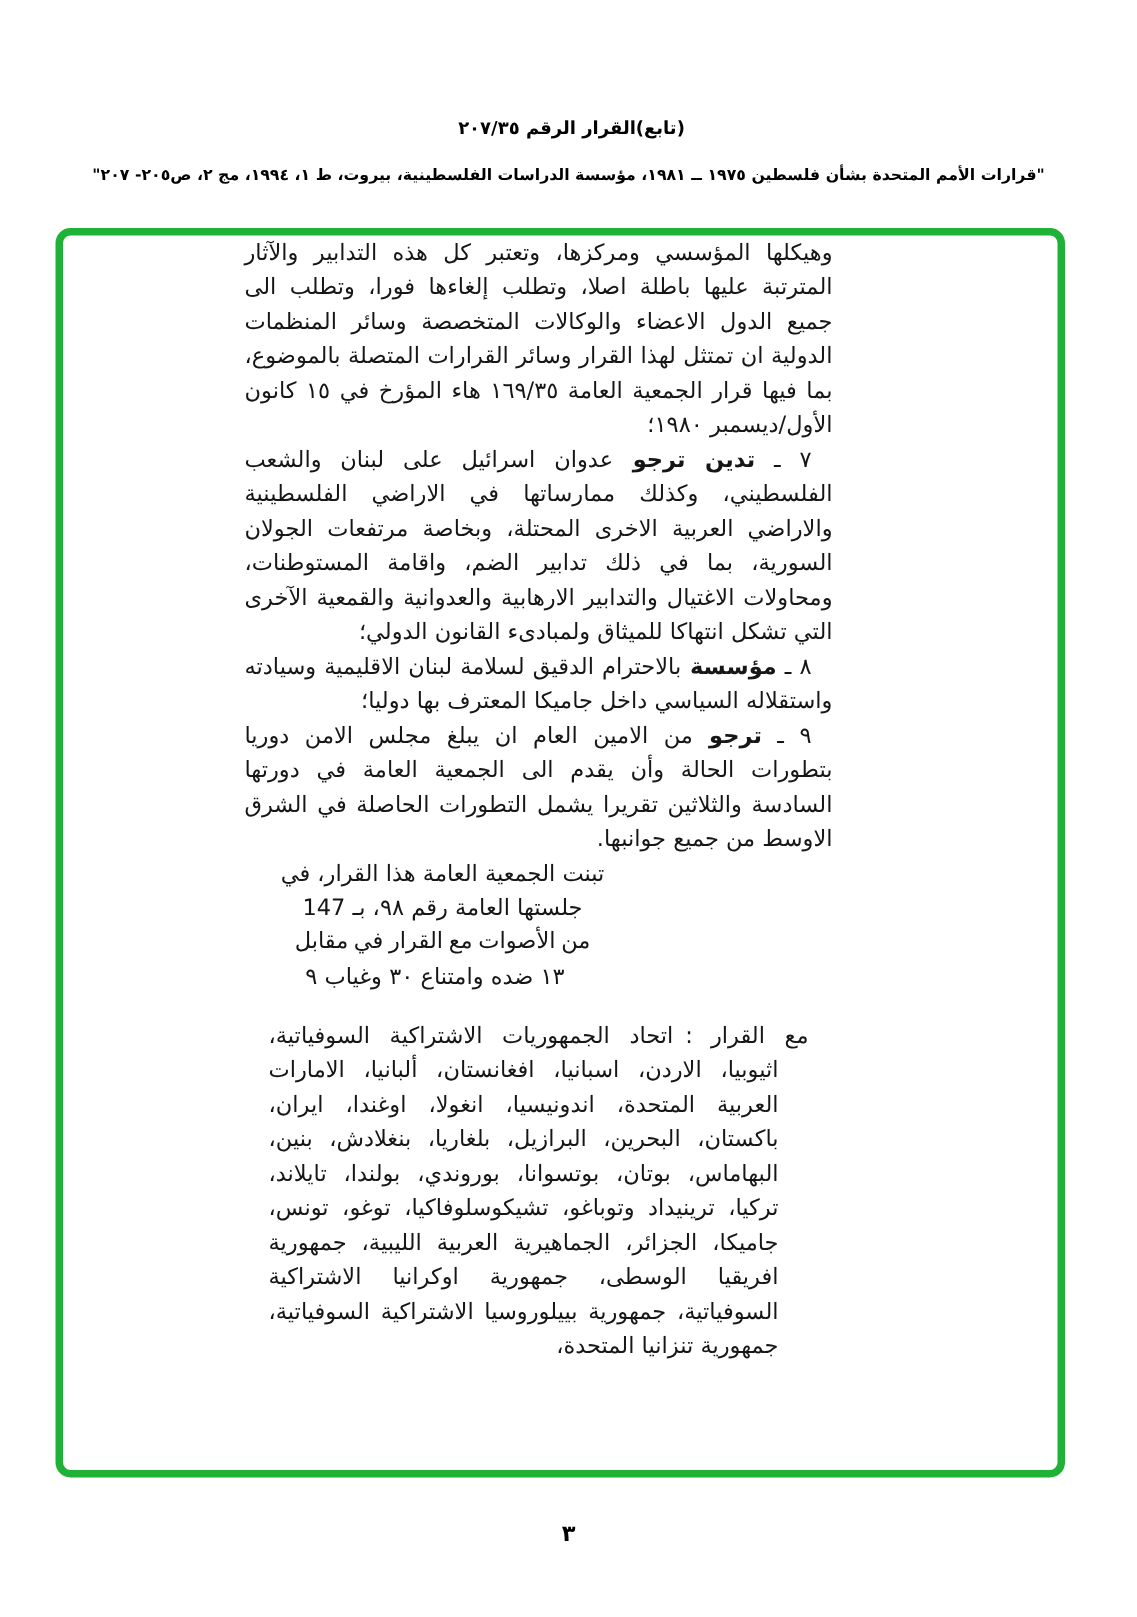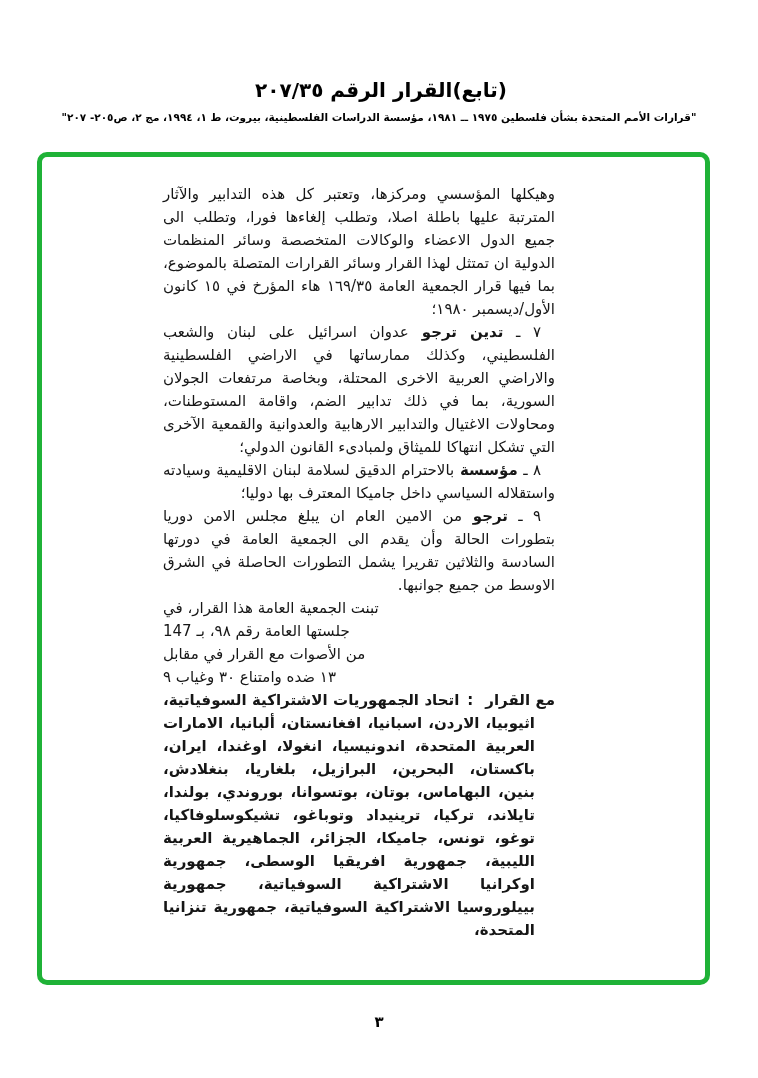--- a/index.html
+++ b/index.html
@@ -12,21 +12,21 @@
     overflow:hidden;
   }
   .page { position:absolute; inset:0; }
 
   .doc-title {
     position:absolute; top:78px; left:0;
     width:626px; box-sizing:border-box;
     padding-left:136px;            
     text-align:center;
     direction:rtl;
-    font-size:20px; font-weight:bold;
+    font-size:12px; font-weight:bold;
     color:#000;
     white-space:nowrap;
   }
   .doc-citation {
     position:absolute; top:111px; left:0;
     width:758px;
     text-align:center;
     direction:rtl;
     font-size:10.5px; font-weight:bold;
     color:#000;
@@ -35,46 +35,45 @@
 
   .frame {
     position:absolute; left:37px; top:152px;
     width:673px; height:833px;
     box-sizing:border-box;
     border:5px solid #1fb237;
     border-radius:10px;
     background:#ffffff;
   }
   .text-column {
-    position:absolute; top:26px; right:150px;
+    position:absolute; top:0; right:150px;
     width:392px;
     direction:rtl;
     text-align:justify;
     font-size:15px;
     line-height:23px;
     color:#161616;
   }
   .para { margin:0; }
   .clause { text-indent:14px; }
   .bold { font-weight:bold; }
 
   .adoption-note { margin:0 128px 0 0; }
   .adoption-note .note-line {
     white-space:nowrap;
-    text-align:left;
+    text-align:center;
   }
-  .adoption-note .note-line:nth-child(3) { margin-right:0; }
+  .adoption-note .note-line:nth-child(3) { margin-right:0;font-family:Liberation Serif, serif; }
   .adoption-note .note-line:nth-child(4) { margin-right:10px; }
   .adoption-note .note-line:nth-child(5) { margin-right:64px; }
 
   .vote-para {
-    margin:0;
+    margin:16px;
     padding-right:20px;   
     text-indent:-20px;
-    font-weight:bold;
   }
   .vote-sep { padding:0 12px 0 8px; }
 
   .page-number {
     position:absolute; top:1013px; left:0;
     width:758px;
     text-align:center;
     font-size:15px; font-weight:bold;
     color:#000;
   }

